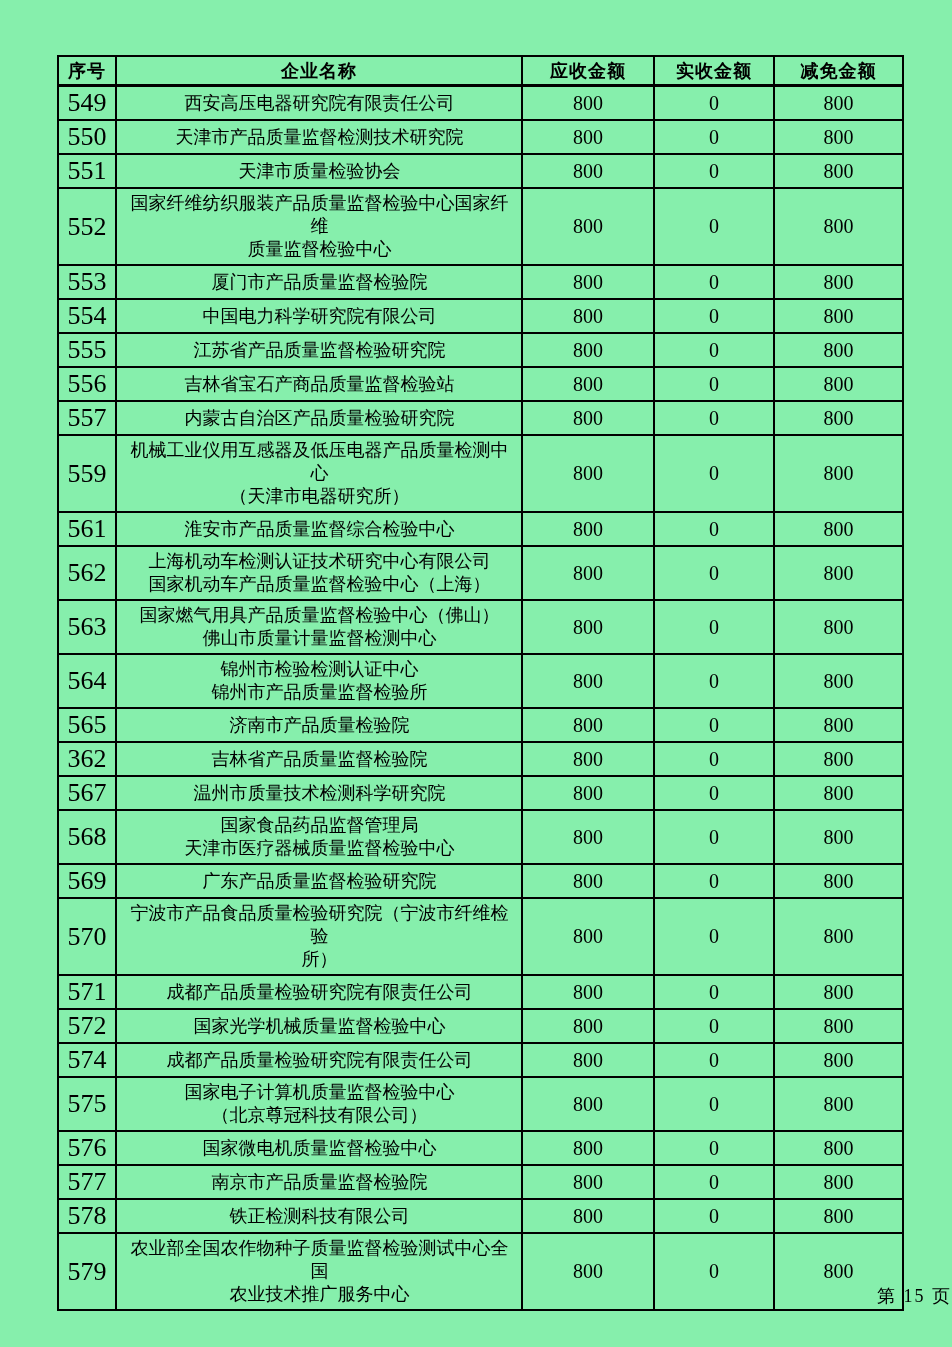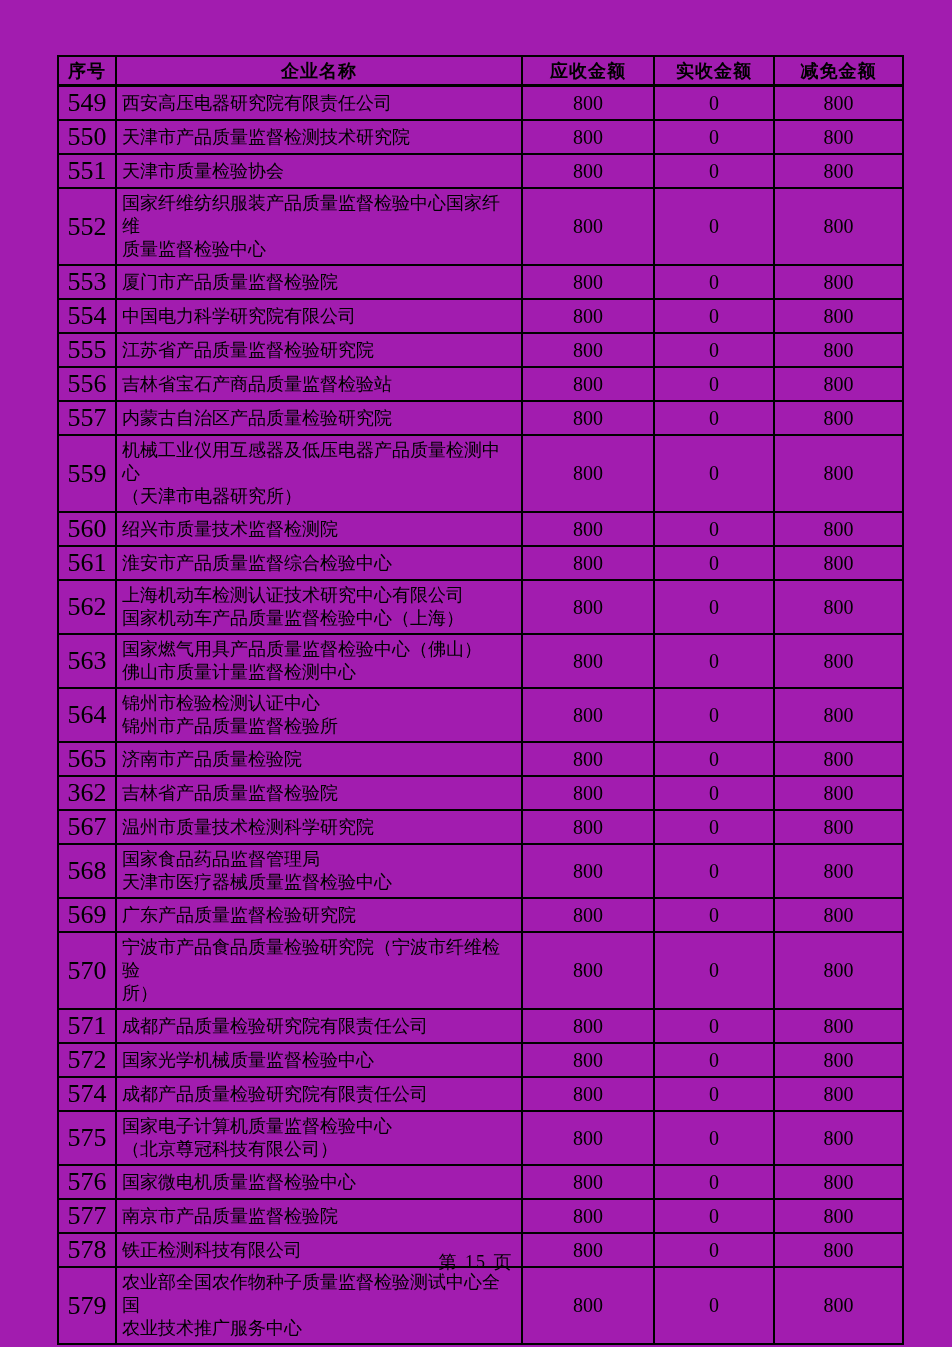--- a/index.html
+++ b/index.html
@@ -10,21 +10,21 @@
   body {
     width: 952px;
     height: 1347px;
     position: relative;
     font-family: "Liberation Serif", "DejaVu Serif", serif;
     color: #000000;
   }
   .sheet {
     position: absolute;
     inset: 0;
-    background: #a21caf;
+    background: #86efac;
   }
   table.fee-table {
     position: absolute;
     left: 57px;
     top: 55px;
     width: 845px;
     border-collapse: collapse;
     table-layout: fixed;
     border: 2px solid #000;
   }
@@ -51,35 +51,35 @@
     text-align: center;
     vertical-align: middle;
     height: 26px;
     padding: 0 2px;
   }
   td.col-index {
     font-size: 26px;
     margin-top: 8px;
   }
   td.col-name {
-    text-align: left;
+    text-align: center;
     font-size: 18px;
     line-height: 23px;
     padding: 3px 4px 3px 5px;
     white-space: pre-line;
   }
   tbody tr:last-child td {
     height: 40px;
   }
   .page-footer {
     position: absolute;
     left: 0;
-    top: 1250px;
+    top: 1284px;
     width: 952px;
-    text-align: center;
+    text-align: right;
     font-size: 18px;
     letter-spacing: 2px;
   }
 </style>
 </head>
 <body>
 
 <div class="sheet">
   <table class="fee-table">
     <colgroup>
@@ -165,27 +165,20 @@
         </tr>
         <tr>
           <td class="col-index">559</td>
           <td class="col-name">机械工业仪用互感器及低压电器产品质量检测中心
 （天津市电器研究所）</td>
           <td class="col-receivable">800</td>
           <td class="col-received">0</td>
           <td class="col-reduction">800</td>
         </tr>
         <tr>
-          <td class="col-index">560</td>
-          <td class="col-name">绍兴市质量技术监督检测院</td>
-          <td class="col-receivable">800</td>
-          <td class="col-received">0</td>
-          <td class="col-reduction">800</td>
-        </tr>
-        <tr>
           <td class="col-index">561</td>
           <td class="col-name">淮安市产品质量监督综合检验中心</td>
           <td class="col-receivable">800</td>
           <td class="col-received">0</td>
           <td class="col-reduction">800</td>
         </tr>
         <tr>
           <td class="col-index">562</td>
           <td class="col-name">上海机动车检测认证技术研究中心有限公司
 国家机动车产品质量监督检验中心（上海）</td>

